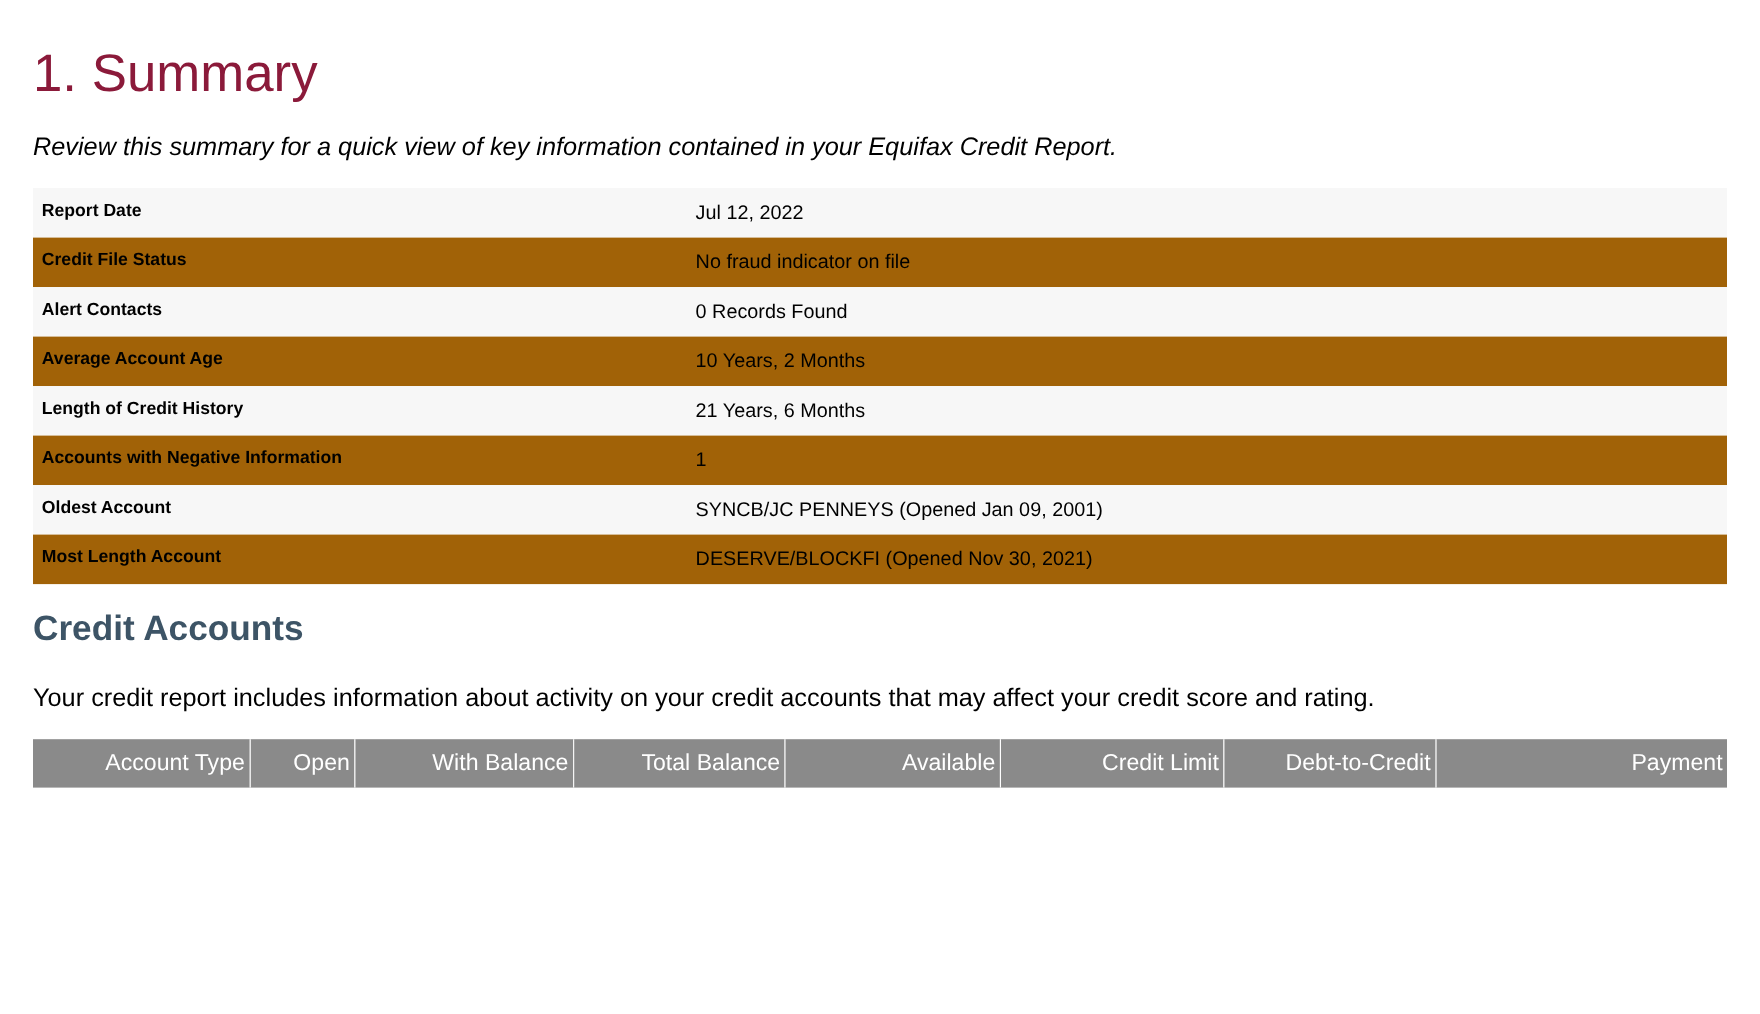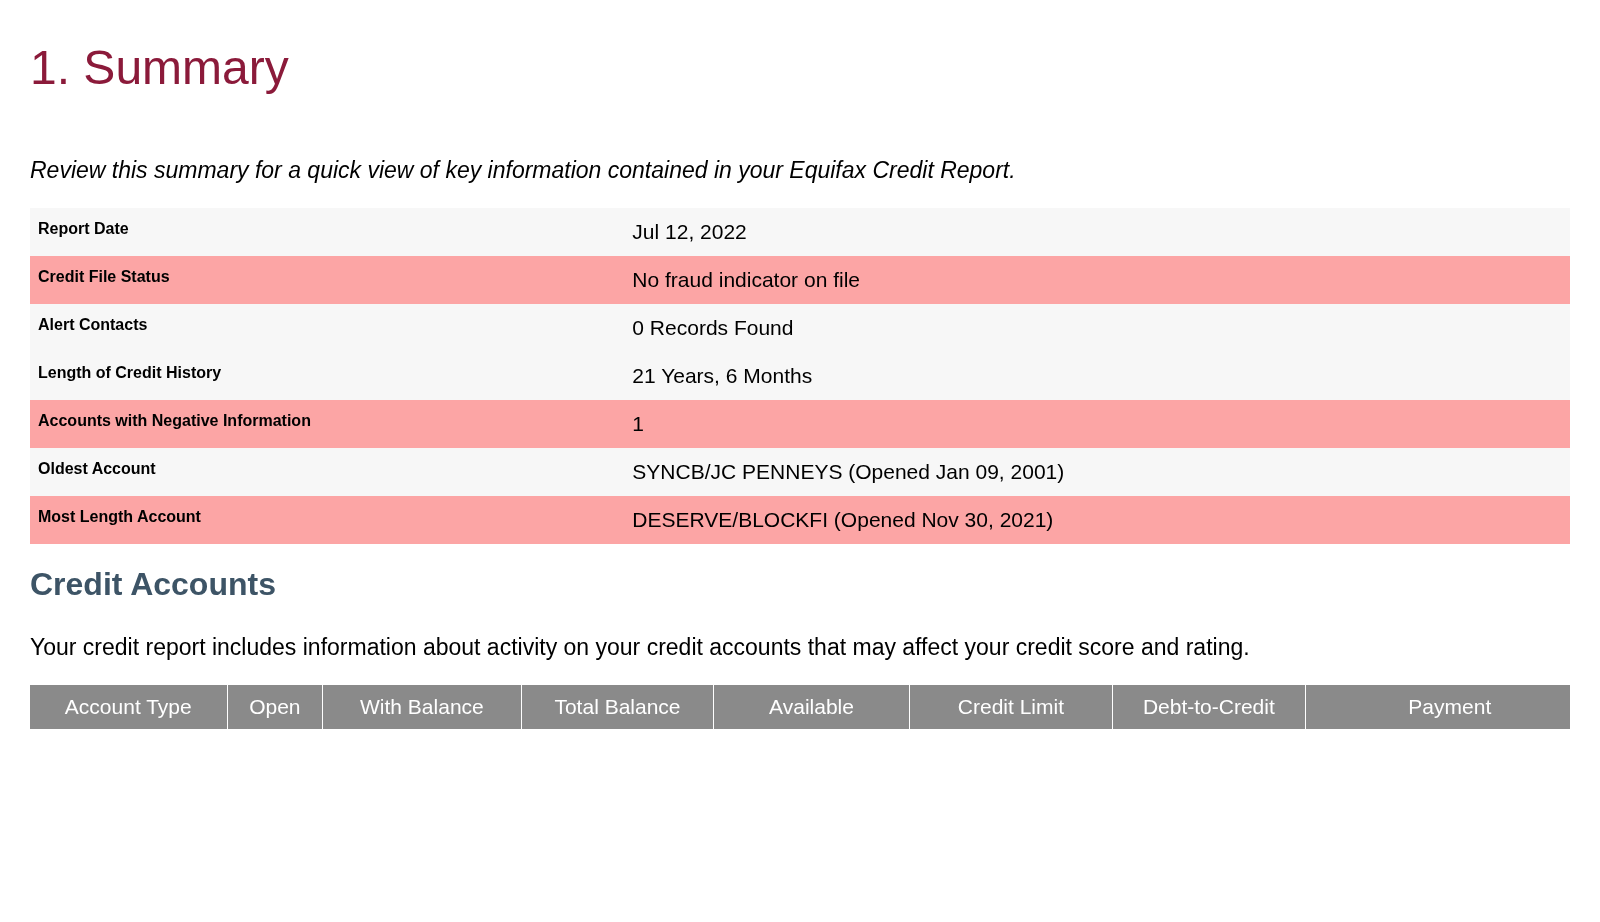--- a/index.html
+++ b/index.html
@@ -10,52 +10,52 @@
     body {
       font-family: "Helvetica Neue", Helvetica, Arial, sans-serif;
       background: #ffffff;
       padding: 40px 30px;
       color: #000000;
     }
     .section-title {
       font-size: 48px;
       font-weight: 400;
       color: #8b1a3a;
-      margin-bottom: 59px;
+      margin-bottom: 22px;
     }
     .intro-text {
       font-size: 23px;
       color: #000000;
       margin-bottom: 22px;
       line-height: 1.4;
       font-style: italic;
     }
     .summary-table {
       width: 100%;
       border-collapse: collapse;
     }
     .summary-row {
       display: flex;
       padding: 12px 8px;
     }
     .summary-row.odd {
       background-color: #f7f7f7;
     }
     .summary-row.even {
-      background-color: #fca5a5;
+      background-color: #a16207;
     }
     .summary-label {
       flex: 0 0 39%;
       font-weight: 700;
       font-size: 16px;
       color: #000000;
     }
     .summary-value {
       flex: 1;
-      font-size: 21px;
+      font-size: 18px;
       color: #000000;
     }
     .subsection-title {
       font-size: 32px;
       font-weight: 700;
       color: #3d5466;
       margin-top: 22px;
       margin-bottom: 28px;
     }
     .accounts-intro {
@@ -69,21 +69,21 @@
       border-collapse: collapse;
     }
     .accounts-header-row {
       background-color: #8a8a8a;
     }
     .accounts-header-cell {
       color: #ffffff;
       font-size: 21px;
       font-weight: 400;
       padding: 10px 4px;
-      text-align: center;
+      text-align: right;
       border-right: 1px solid #ffffff;
     }
     .accounts-header-cell:last-child {
       border-right: none;
       padding-left: 28px;
     }
     .col-account-type { width: 12.8%; }
     .col-open { width: 6.2%; }
     .col-with-balance { width: 12.9%; }
     .col-total-balance { width: 12.5%; }
@@ -104,20 +104,24 @@
     <div class="summary-label">Report Date</div>
     <div class="summary-value">Jul 12, 2022</div>
   </div>
   <div class="summary-row even">
     <div class="summary-label">Credit File Status</div>
     <div class="summary-value">No fraud indicator on file</div>
   </div>
   <div class="summary-row odd">
     <div class="summary-label">Alert Contacts</div>
     <div class="summary-value">0 Records Found</div>
+  </div>
+  <div class="summary-row even">
+    <div class="summary-label">Average Account Age</div>
+    <div class="summary-value">10 Years, 2 Months</div>
   </div>
   <div class="summary-row odd">
     <div class="summary-label">Length of Credit History</div>
     <div class="summary-value">21 Years, 6 Months</div>
   </div>
   <div class="summary-row even">
     <div class="summary-label">Accounts with Negative Information</div>
     <div class="summary-value">1</div>
   </div>
   <div class="summary-row odd">

